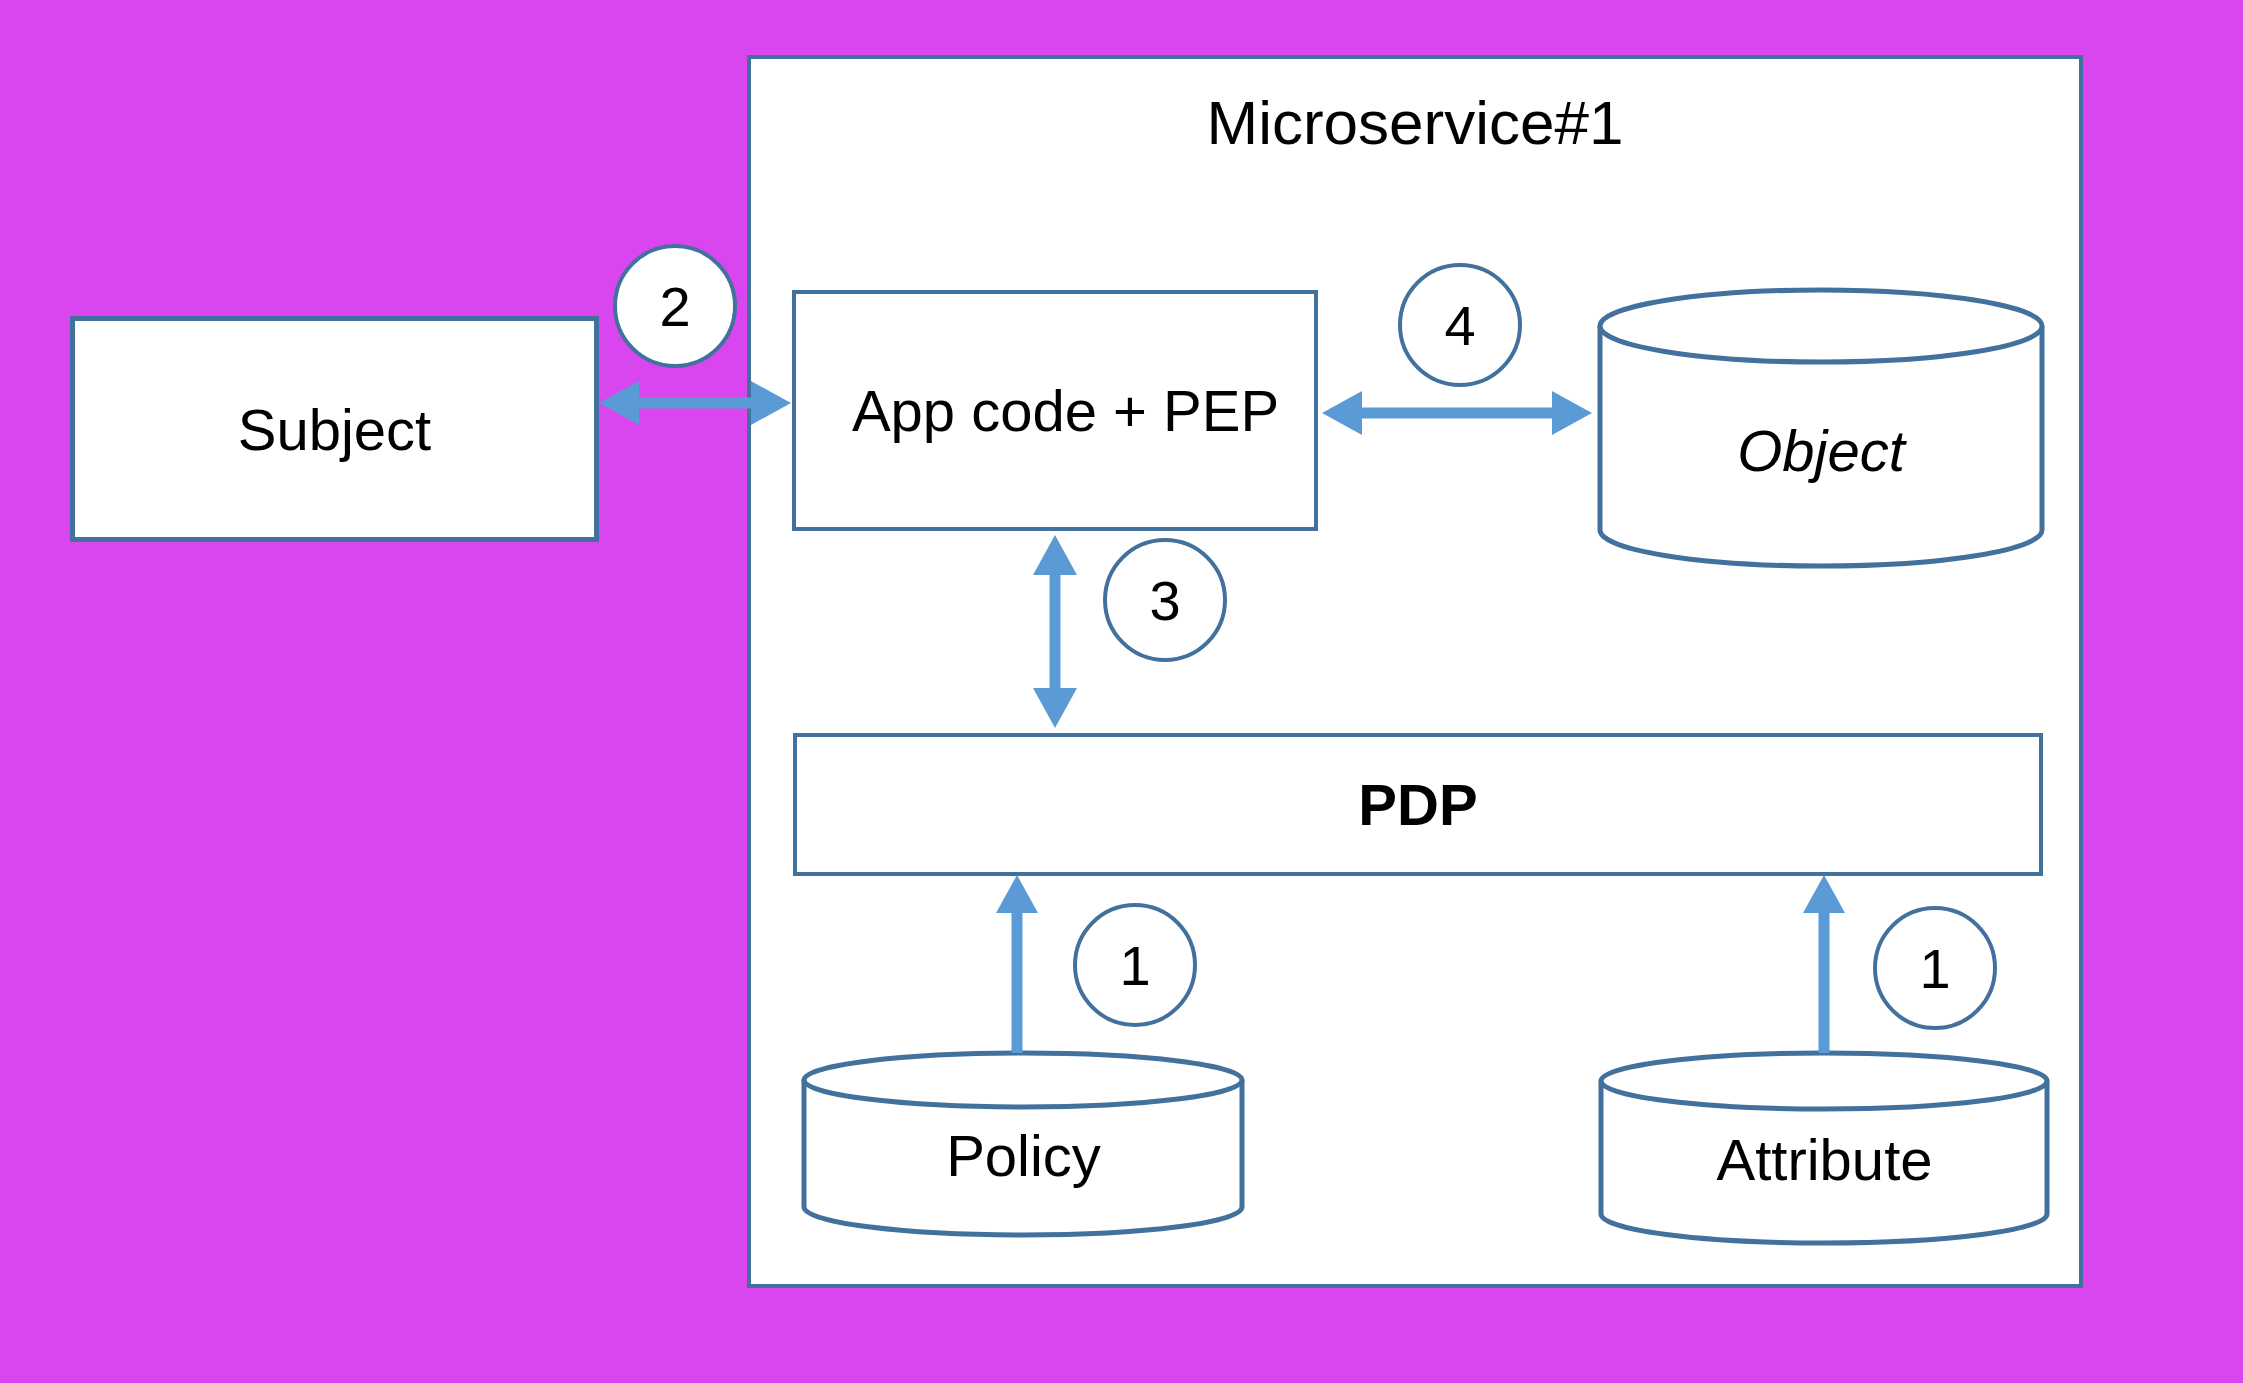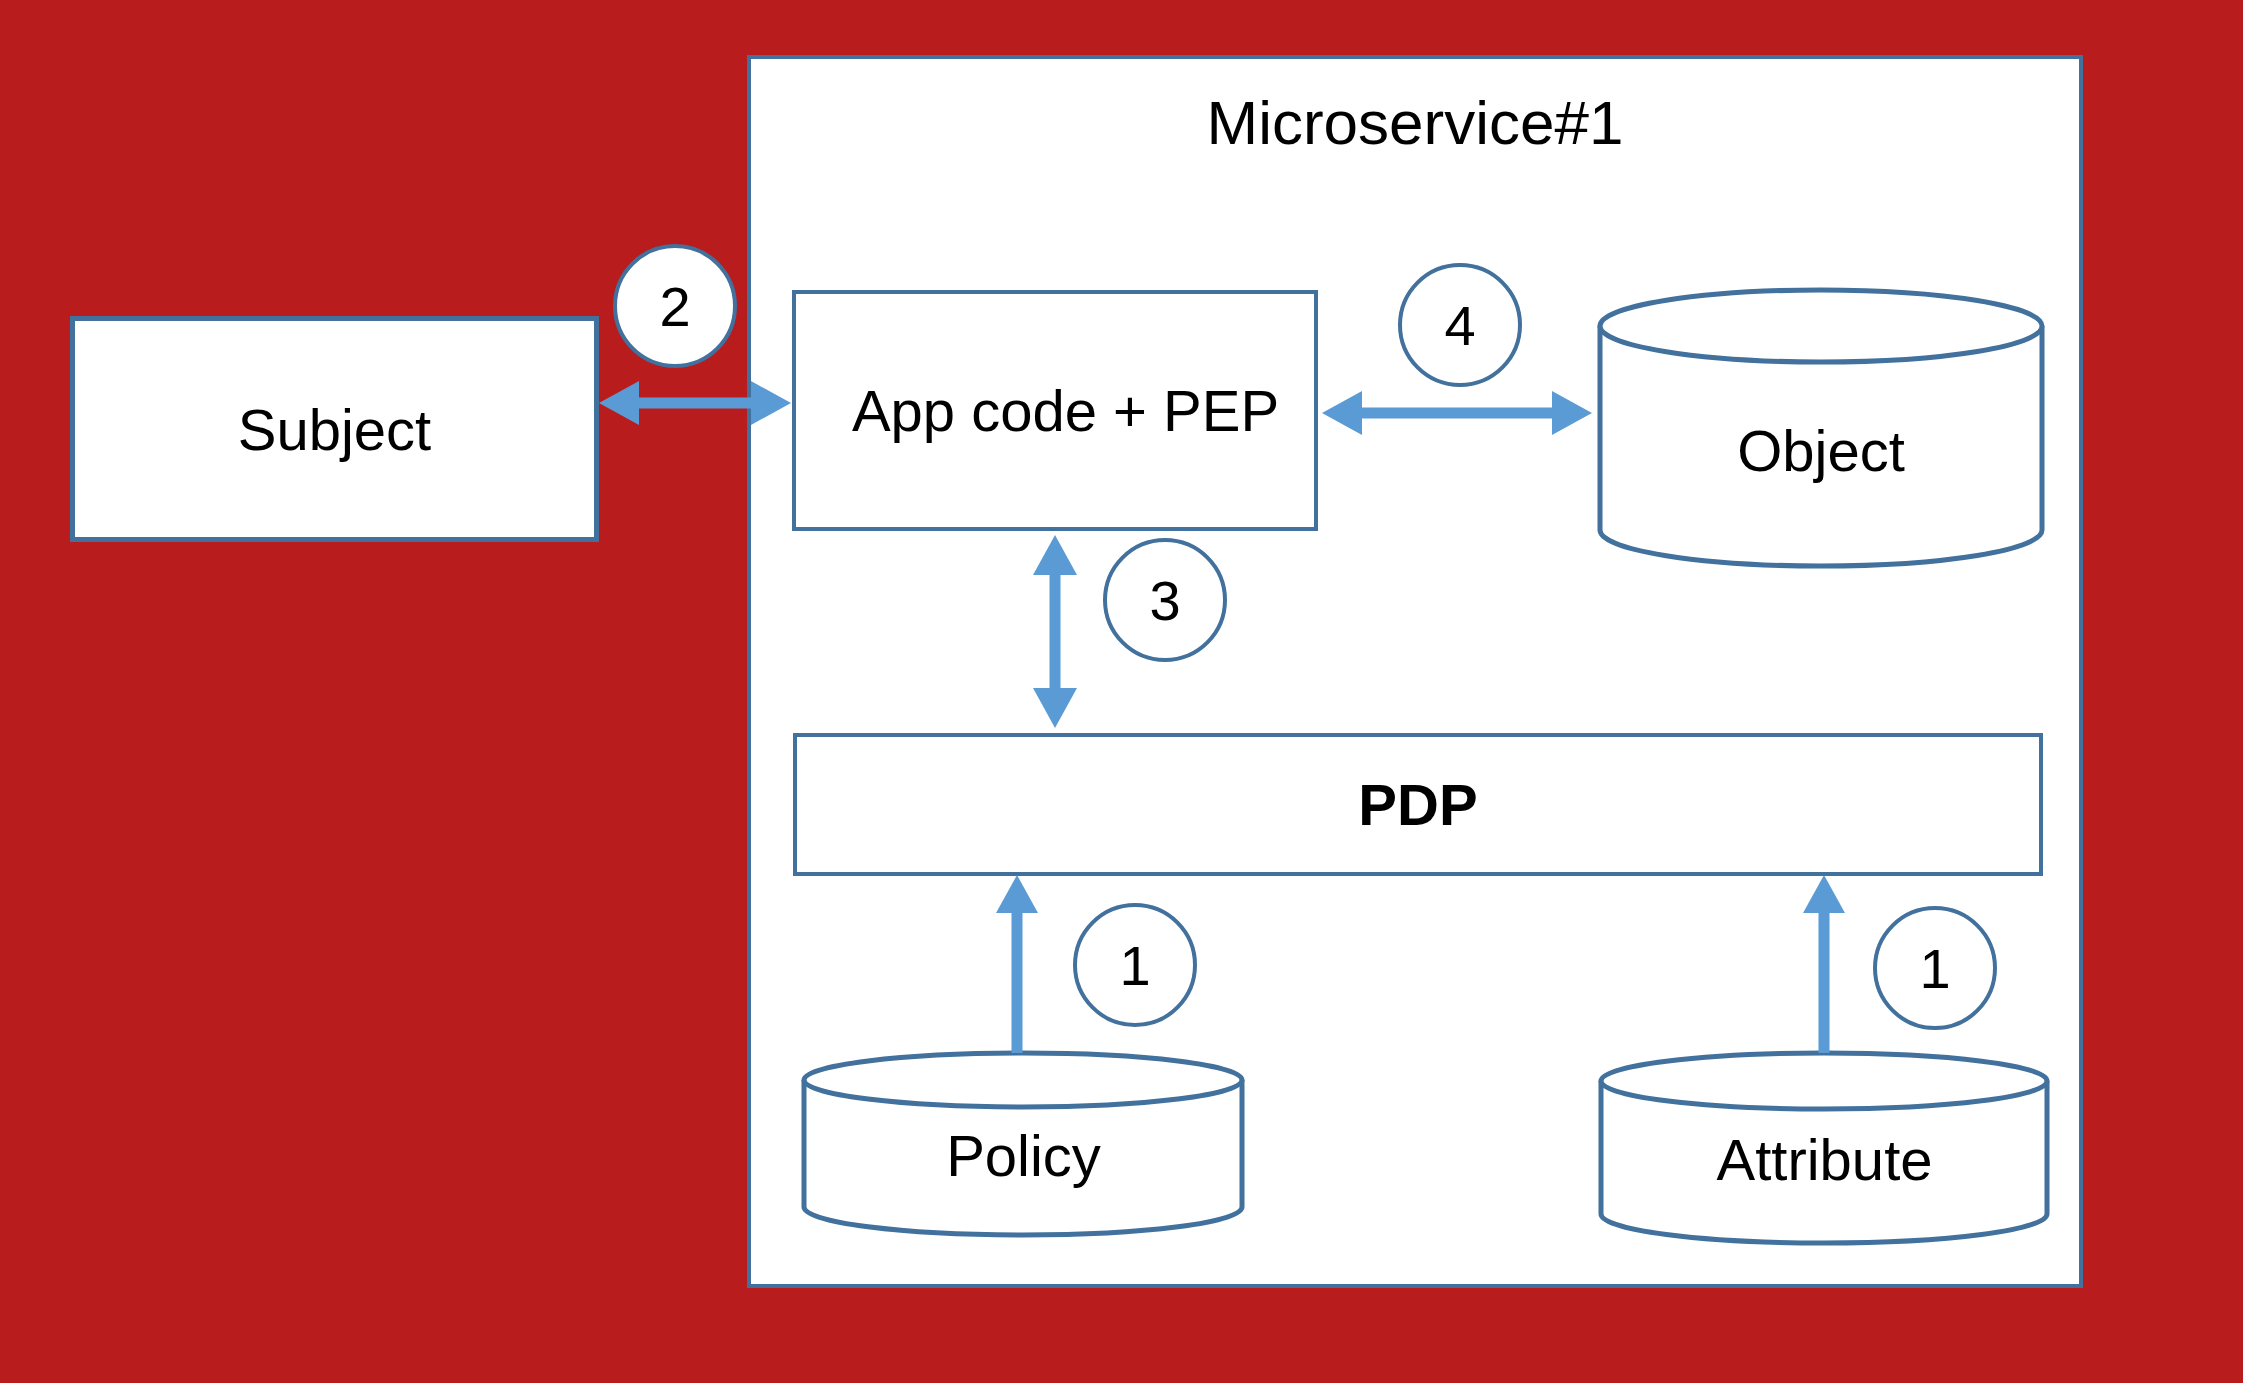--- a/index.html
+++ b/index.html
@@ -5,21 +5,21 @@
   html, body {
     margin: 0;
     padding: 0;
     background: #ffffff;
     font-family: "Liberation Sans", sans-serif;
   }
   .canvas {
     position: relative;
     width: 2243px;
     height: 1383px;
-    background: #b91c1c;
+    background: #d946ef;
     overflow: hidden;
     color: #000000;
   }
   .box {
     position: absolute;
     border: 4px solid #41719C;
     background: #ffffff;
     box-sizing: border-box;
     display: flex;
     align-items: center;
@@ -62,21 +62,21 @@
     position: absolute;
     left: 0; top: 0;
   }
   .cylinder .cyl-label {
     position: absolute;
     left: 0;
     width: 100%;
     text-align: center;
     white-space: nowrap;
   }
-  .cyl-object   { left: 1597px; top: 287px;  width: 448px; height: 282px; }
+  .cyl-object   { left: 1597px; top: 287px;  width: 448px; height: 282px; font-style: italic; }
   .cyl-policy   { left: 793px;  top: 1050px; width: 445px; height: 188px; margin-left: 8px; }
   .cyl-attribute{ left: 1598px; top: 1050px; width: 453px; height: 197px; }
   .cyl-object .cyl-label    { top: 130px; }
   .cyl-policy .cyl-label    { top: 72px; }
   .cyl-attribute .cyl-label { top: 76px; }
   .badge {
     position: absolute;
     width: 124px;
     height: 124px;
     border: 4px solid #41719C;

